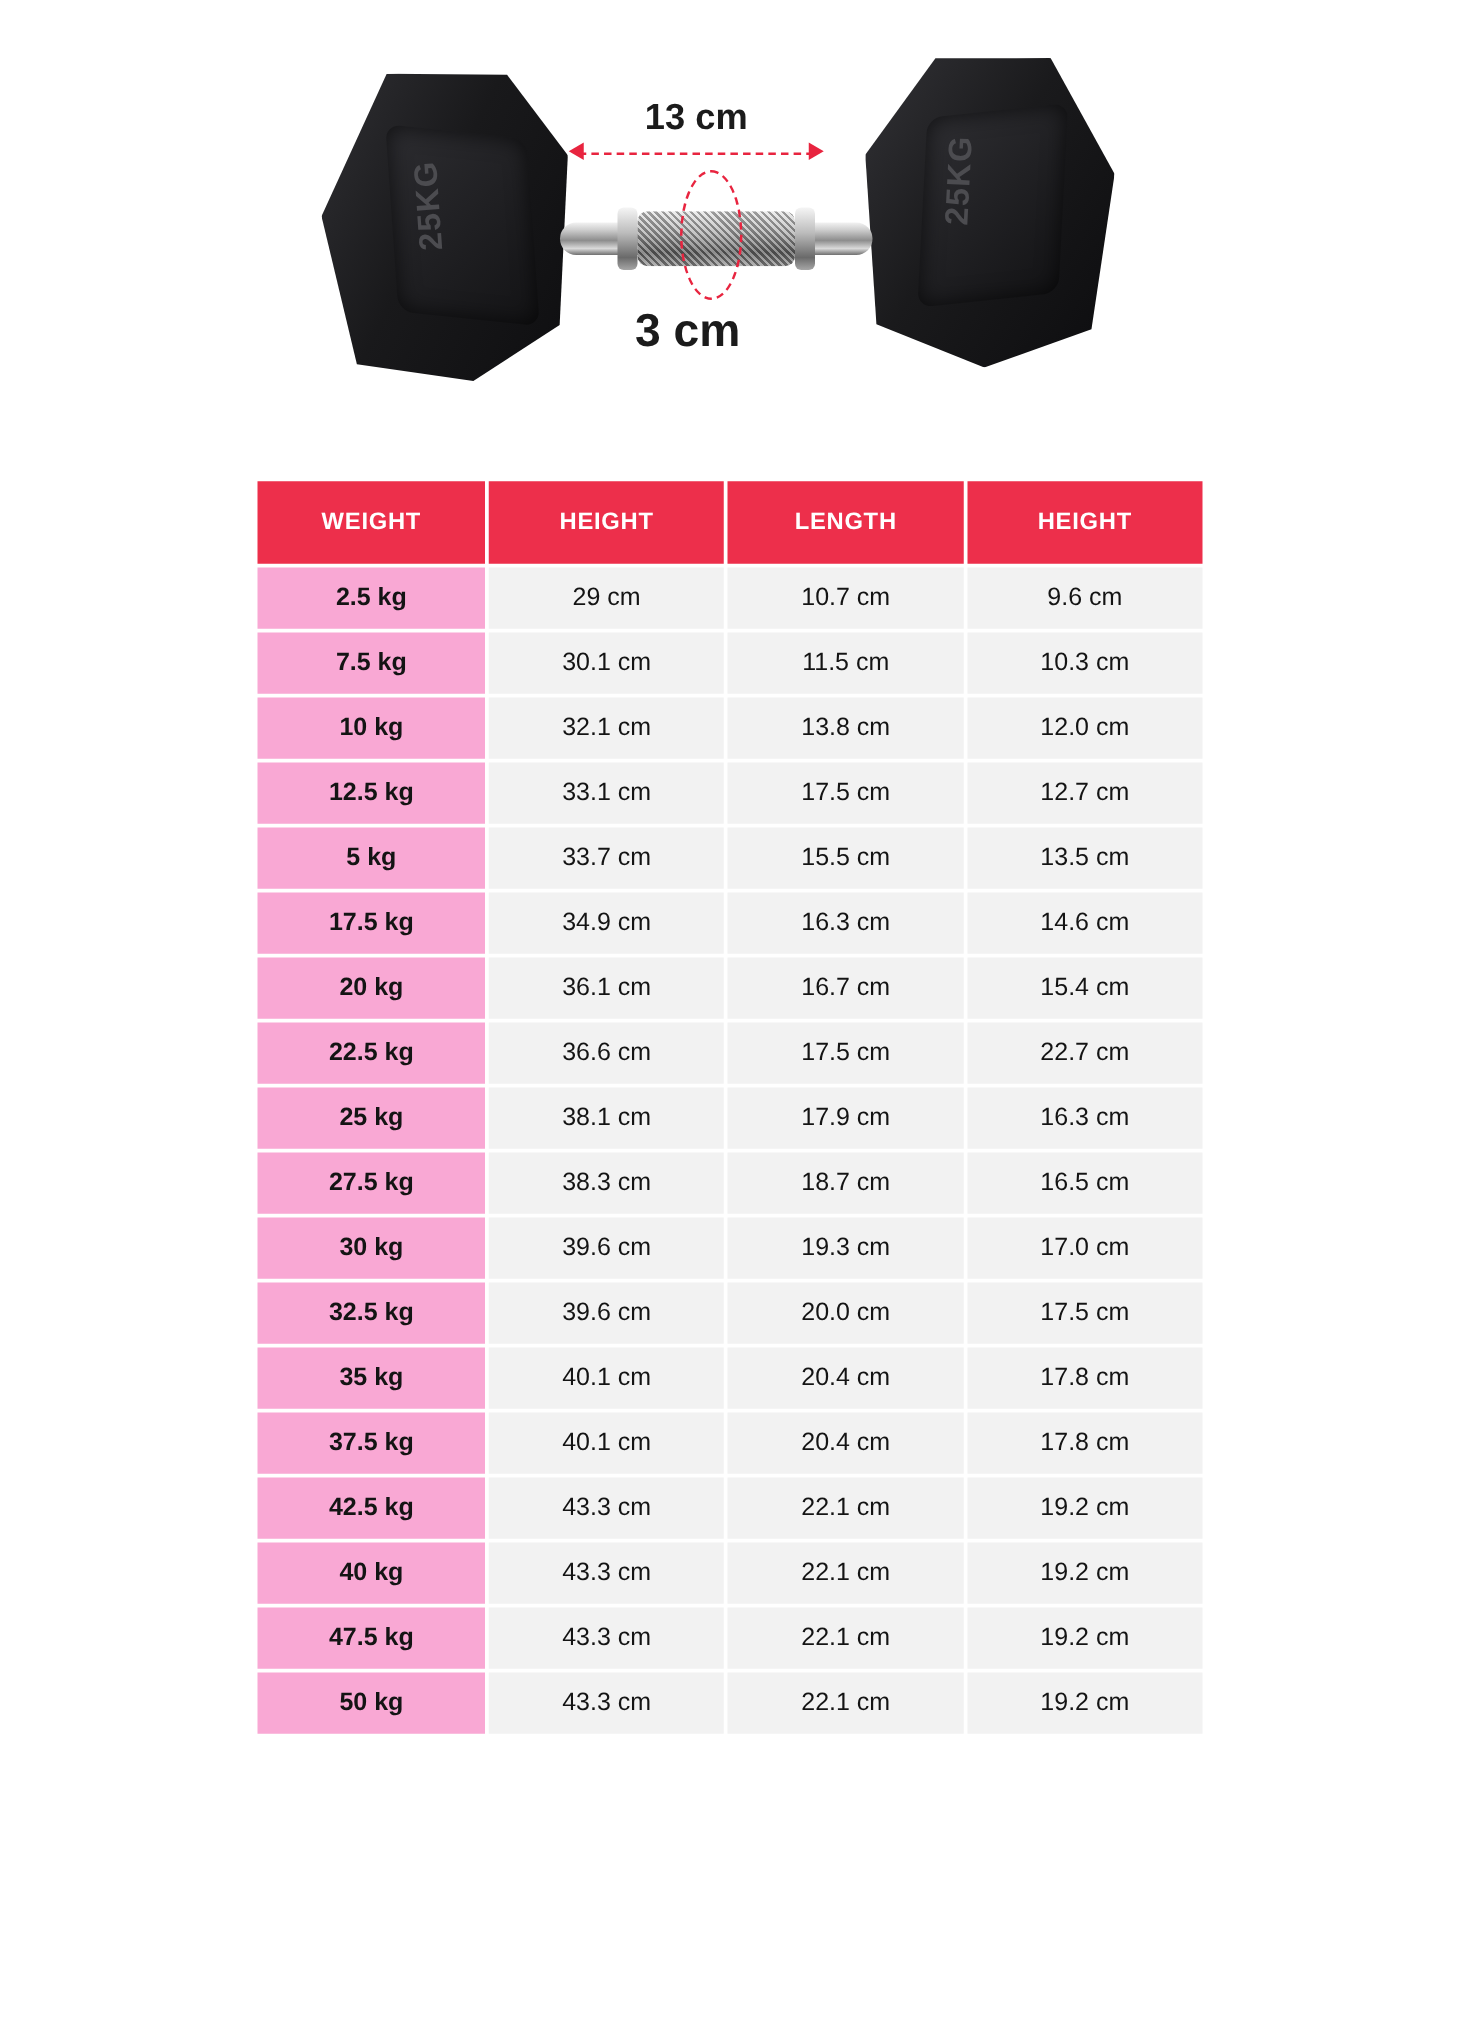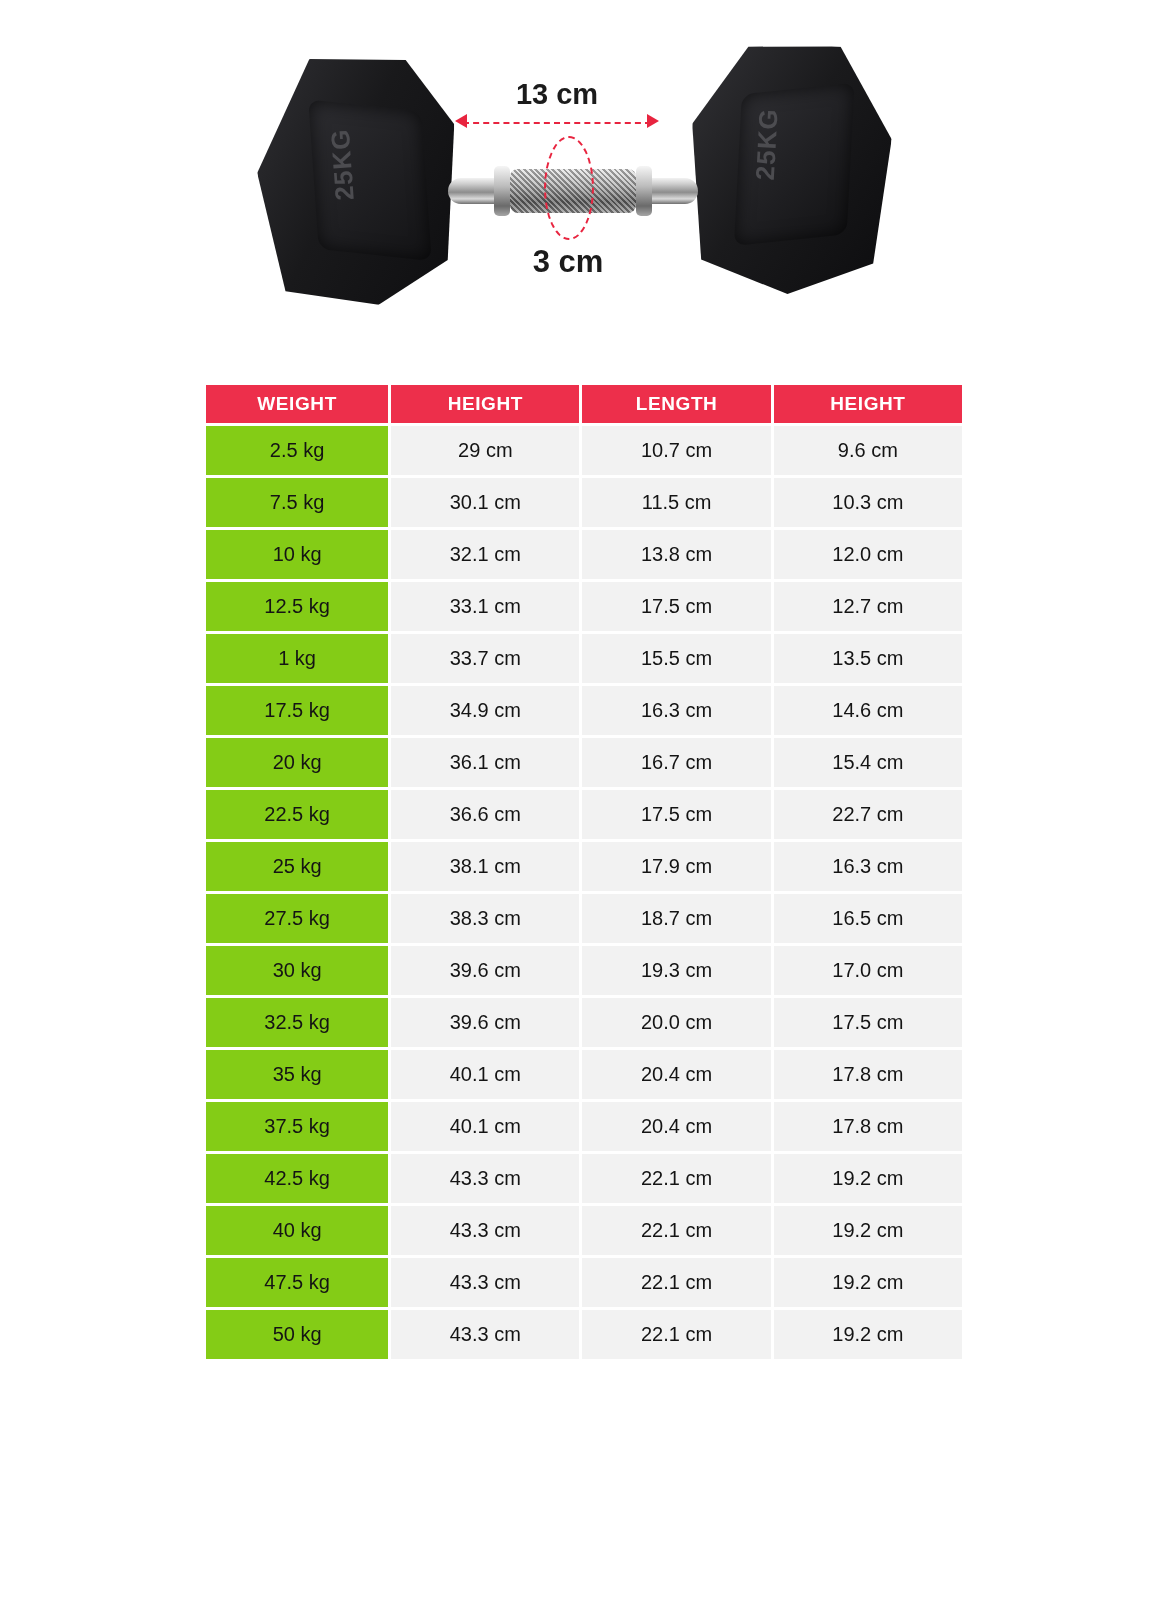--- a/index.html
+++ b/index.html
@@ -192,22 +192,21 @@
     top: 0px;
     width: 46px;
     height: 100px;
     border: 2px dashed #e8243f;
     border-radius: 50%;
   }
   .dim-3-label {
     position: absolute;
     top: 108px;
     width: 100%;
-    text-align: center;
-    font-size: 31px;
+    font-size: 37px;
     font-weight: bold;
     color: #1b1b1b;
   }
 
   
   .table-wrap {
     position: absolute;
     left: 203px;
     top: 382px;
     width: 762px;
@@ -217,33 +216,33 @@
     border-spacing: 3px;
     width: 762px;
     table-layout: fixed;
   }
   table.specs th {
     background: #ed2f4b;
     color: #ffffff;
     font-size: 19px;
     font-weight: bold;
     letter-spacing: 0.6px;
-    padding: 8px 0;
+    padding: 22px 0;
     text-align: center;
   }
   table.specs td {
     background: #f2f2f2;
     color: #141414;
     font-size: 20px;
     padding: 13px 0;
     text-align: center;
   }
   table.specs td.weight-cell {
-    background: #84cc16;
-    font-weight: normal;
+    background: #f9a8d4;
+    font-weight: bold;
   }
   table.specs col.c-weight { width: 180px; }
   table.specs col.c-length { width: 186px; }
   table.specs col.c-width  { width: 186px; }
   table.specs col.c-height { width: 186px; }
 </style>
 </head>
 <body>
 
 <div class="page">
@@ -318,21 +317,21 @@
             <td>13.8 cm</td>
             <td>12.0 cm</td>
           </tr>
           <tr>
             <td class="weight-cell">12.5 kg</td>
             <td>33.1 cm</td>
             <td>17.5 cm</td>
             <td>12.7 cm</td>
           </tr>
           <tr>
-            <td class="weight-cell">1 kg</td>
+            <td class="weight-cell">5 kg</td>
             <td>33.7 cm</td>
             <td>15.5 cm</td>
             <td>13.5 cm</td>
           </tr>
           <tr>
             <td class="weight-cell">17.5 kg</td>
             <td>34.9 cm</td>
             <td>16.3 cm</td>
             <td>14.6 cm</td>
           </tr>

